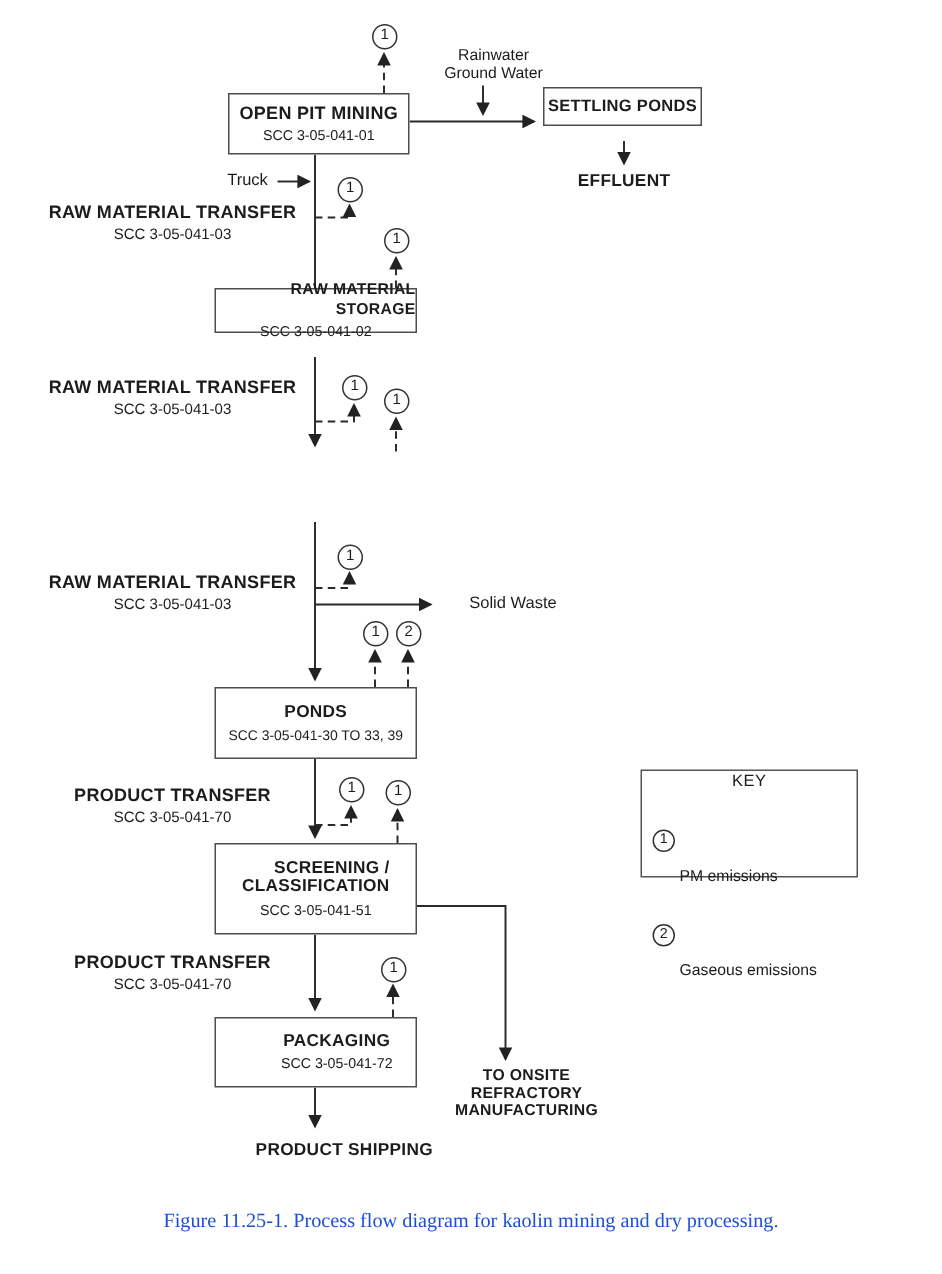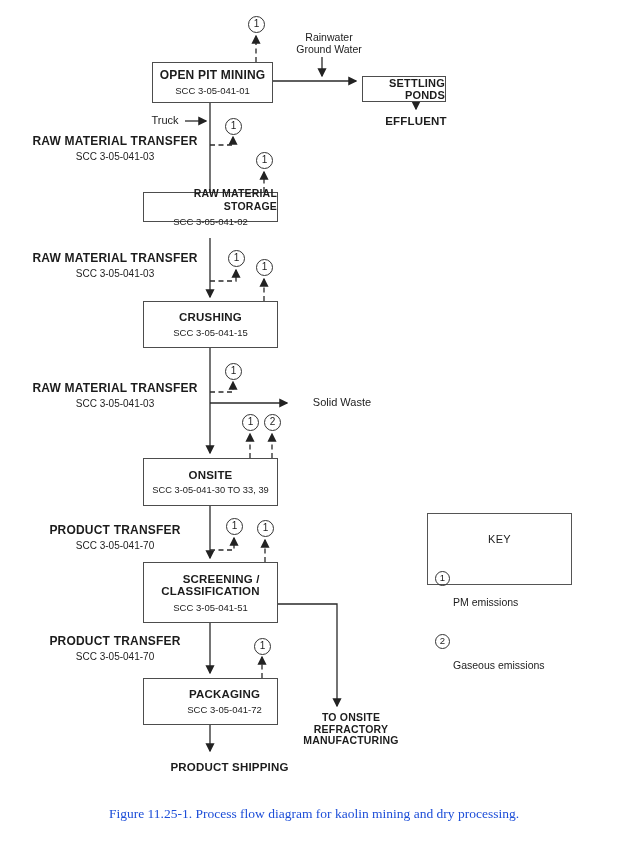--- a/index.html
+++ b/index.html
@@ -24,21 +24,21 @@
   .transfer .s{font-size:10px;margin-top:3px;}
   .circ{
     position:absolute;width:17px;height:17px;box-sizing:border-box;
     border:1.4px solid #333;border-radius:50%;background:#fff;
     font-size:10px;line-height:14px;text-align:center;
   }
   .keybox{
     position:absolute;left:427px;top:513px;width:145px;height:72px;
     border:1.5px solid #555;box-sizing:border-box;background:#fff;
   }
-  .keybox .kt{text-align:center;font-size:11px;margin-top:19px;letter-spacing:.3px;}
+  .keybox .kt{text-align:center;font-size:11px;margin-top:1px;letter-spacing:.3px;}
   .krow{display:flex;align-items:center;margin:4px 0 0 7px;}
   .kcirc{
     width:15px;height:15px;box-sizing:border-box;border:1.3px solid #333;border-radius:50%;
     font-size:9.5px;line-height:12.5px;text-align:center;flex:0 0 auto;
   }
   .klabel{font-size:10.5px;margin-left:3px;margin-top:47px;}
   .caption{
     position:absolute;left:0;width:628px;text-align:center;
     font-family:"Liberation Serif",serif;font-size:13.5px;color:#1d4ed8;
   }
@@ -83,36 +83,32 @@
         <path d="M262 678 L262 657" marker-end="url(#arr)"></path>
       </g>
     </g>
   </svg>
 
   <div class="pbox" style="left:152px;top:62px;width:121px;height:41px;">
     <div class="t" style="font-size:12px;">OPEN PIT MINING</div>
     <div class="s">SCC 3-05-041-01</div>
   </div>
 
-  <div class="pbox" style="left:362px;top:76px;width:84px;height:26px;">
+  <div class="pbox" style="left:362px;top:58px;width:106px;height:26px;">
     <div class="t" style="font-size:11px;">SETTLING PONDS</div>
   </div>
 
   <div class="pbox" style="left:143px;top:192px;width:135px;height:30px;">
     <div class="t" style="font-size:10.5px;">RAW MATERIAL STORAGE</div>
     <div class="s">SCC 3-05-041-02</div>
   </div>
 
-  <div class="pbox" style="left:143px;top:301px;width:135px;height:47px;">
-    <div class="t">CRUSHING</div>
-    <div class="s">SCC 3-05-041-15</div>
-  </div>
 
   <div class="pbox" style="left:143px;top:458px;width:135px;height:48px;">
-    <div class="t">ONSITE</div>
+    <div class="t">PONDS</div>
     <div class="s" style="font-size:9.3px;">SCC 3-05-041-30 TO 33, 39</div>
   </div>
 
   <div class="pbox" style="left:143px;top:562px;width:135px;height:61px;">
     <div class="t">SCREENING /
 CLASSIFICATION</div>
     <div class="s">SCC 3-05-041-51</div>
   </div>
 
   <div class="pbox" style="left:143px;top:678px;width:135px;height:47px;padding-left:28px;">

